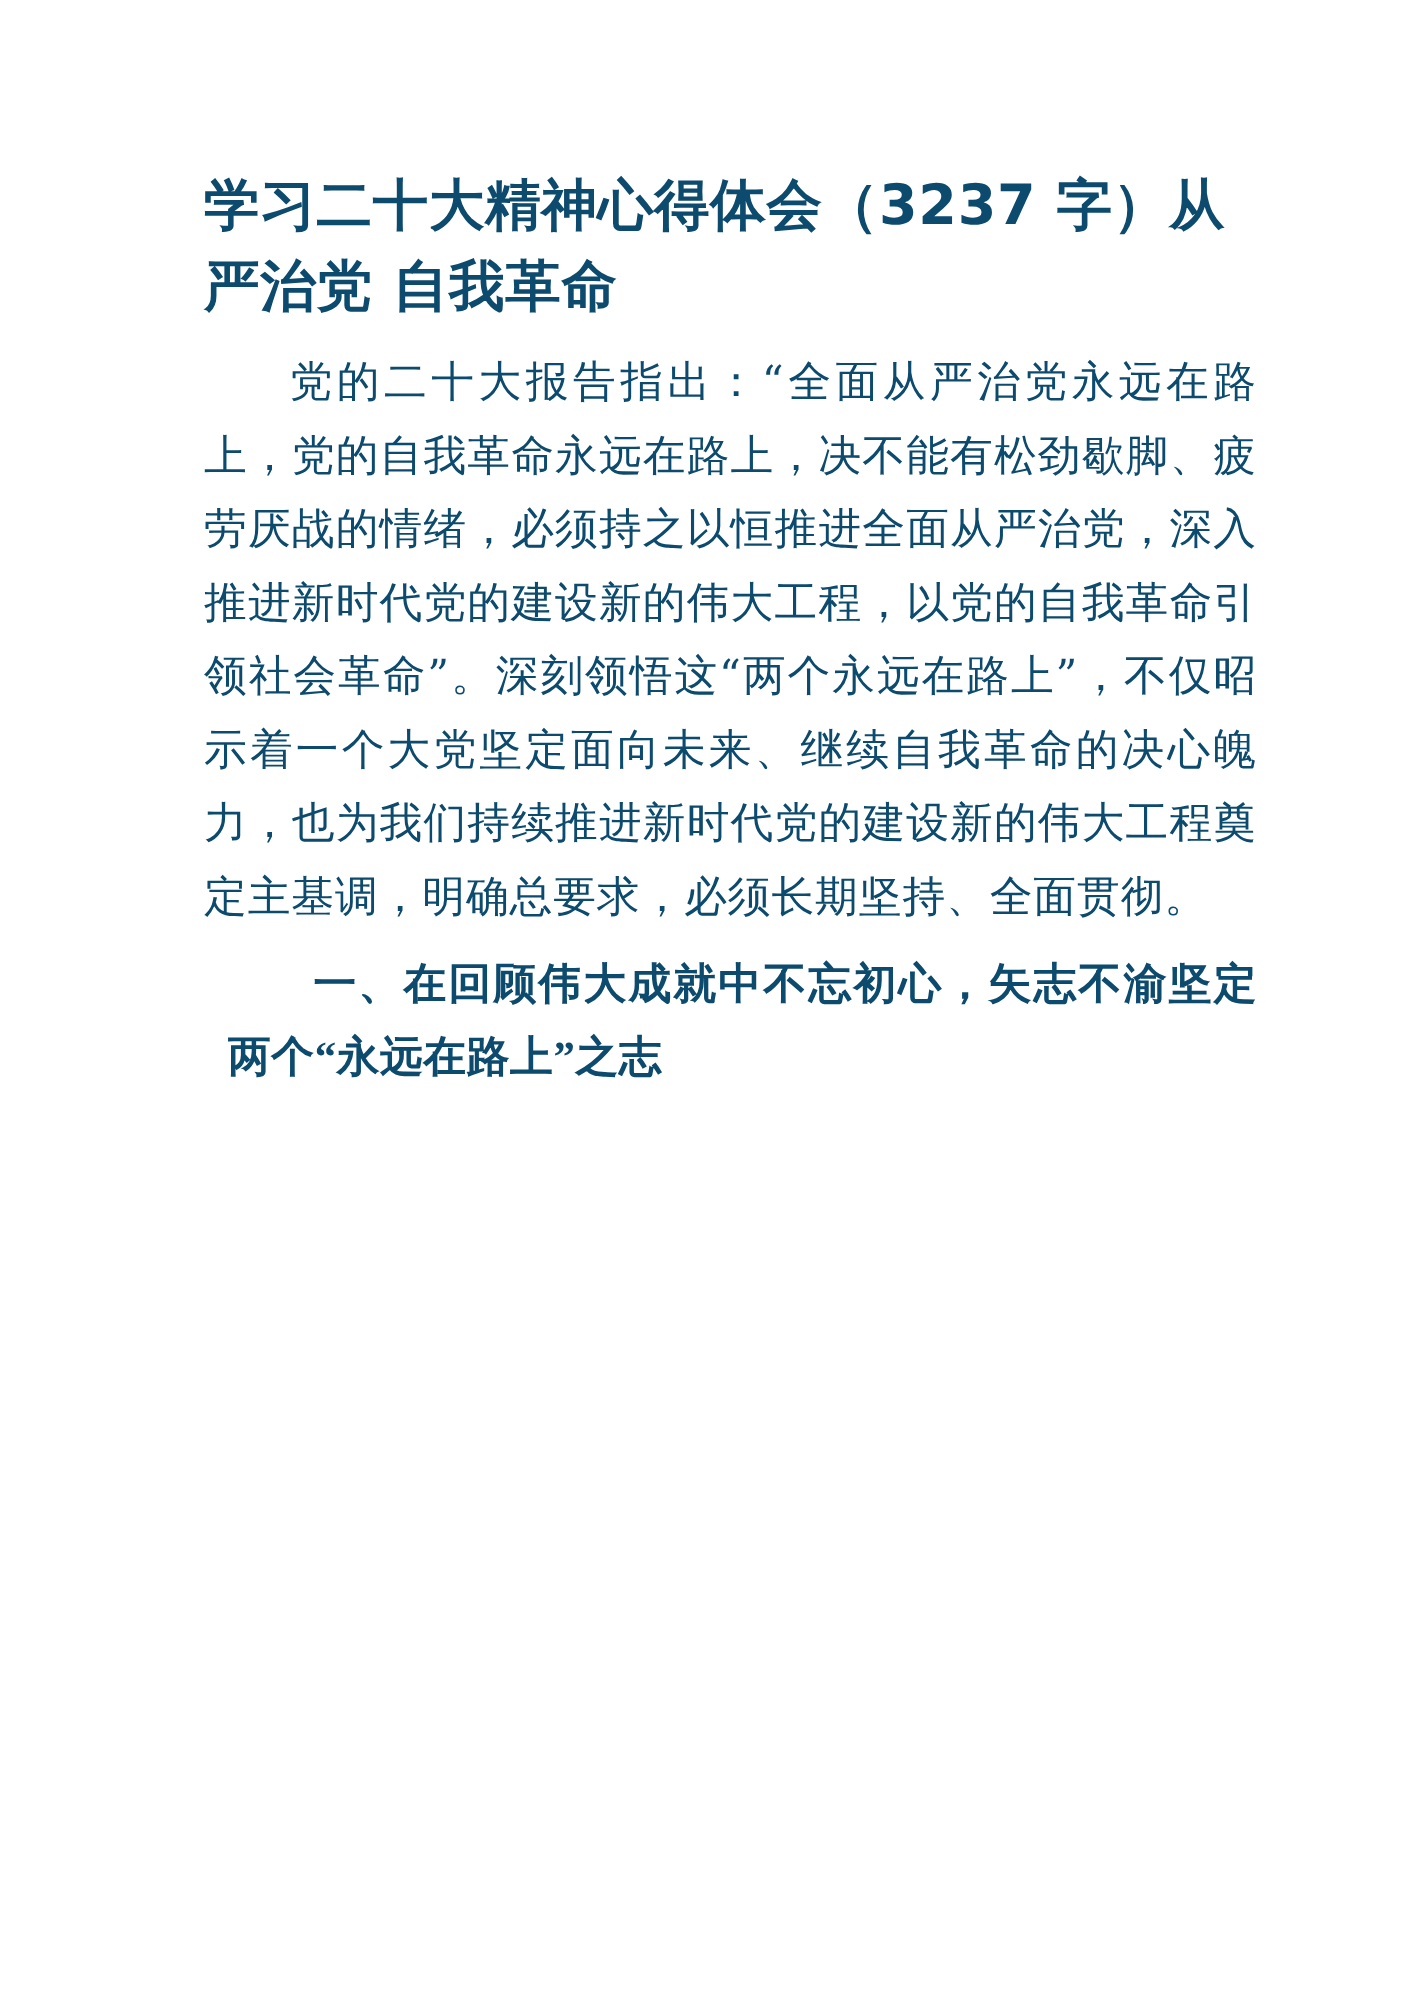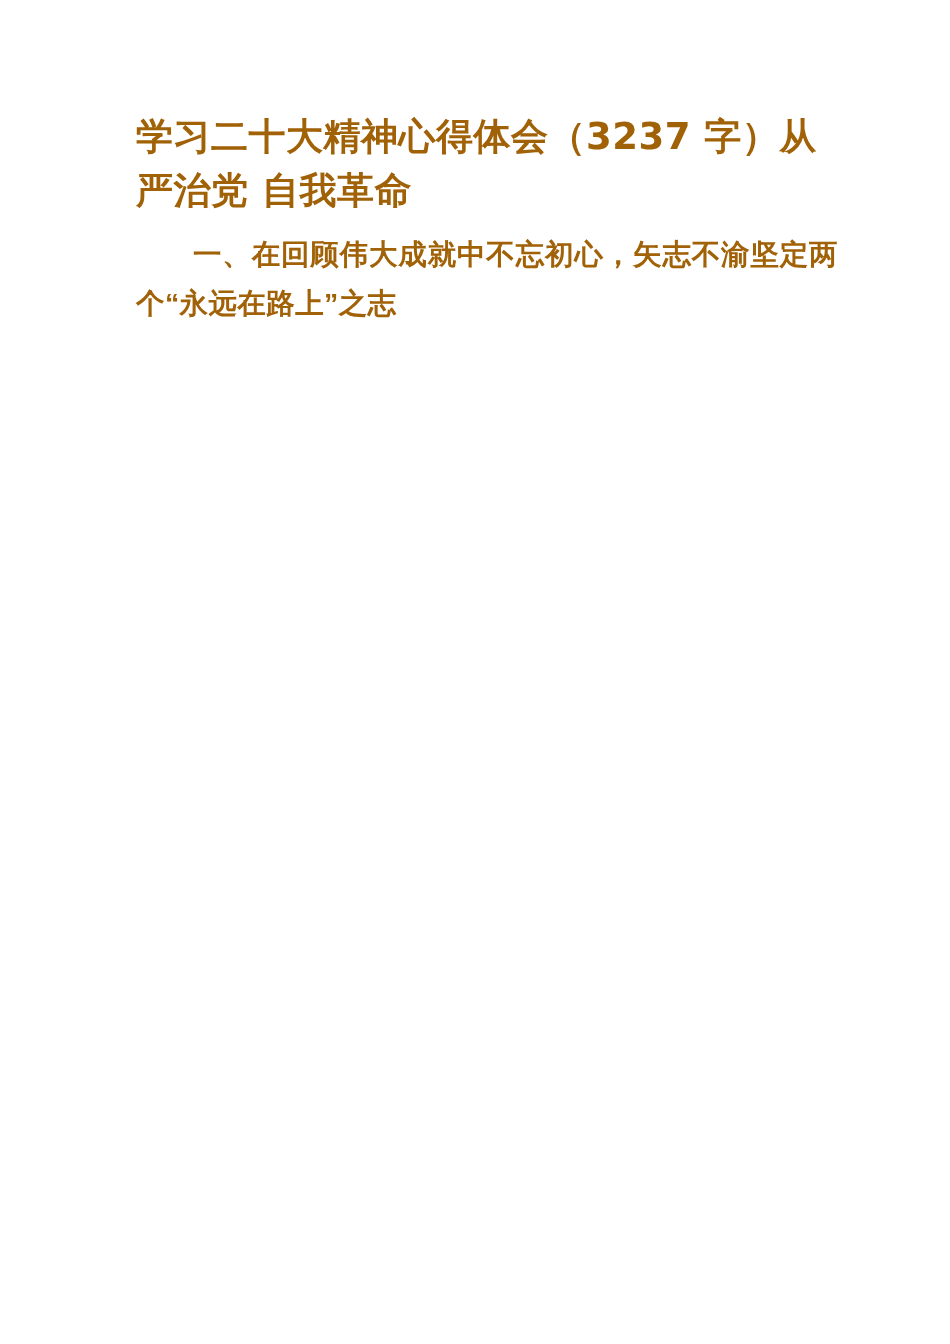--- a/index.html
+++ b/index.html
@@ -9,51 +9,52 @@
   }
   .page {
     position: relative;
     width: 950px;
     height: 1344px;
     background: #ffffff;
     overflow: hidden;
     box-sizing: border-box;
     padding: 110px 112px 0 136px;
     font-family: "DejaVu Serif", "Liberation Serif", serif;
-    color: #a16207;
+    color: #0c4a6e;
   }
   .doc-title {
     font-family: "DejaVu Sans", "Liberation Sans", sans-serif;
     font-size: 37px;
     font-weight: bold;
     line-height: 1.46;
     letter-spacing: 0.5px;
     margin: 0 0 12px 0;
     text-align: left;
   }
   p.body-par {
     font-size: 28.5px;
     line-height: 1.72;
     margin: 0;
     text-align: justify;
     text-justify: inter-ideograph;
     text-indent: 2em;
     letter-spacing: 0.6px;
   }
   h2.section-head {
-    font-family: Liberation Sans, sans-serif;
+    font-family: Liberation Serif, serif;
     font-size: 28.5px;
     font-weight: bold;
     line-height: 1.72;
-    margin: 10px 0 2px 0;
+    margin: 10px 0 2px 16px;
     text-align: justify;
     text-justify: inter-ideograph;
     text-indent: 2em;
     letter-spacing: 0.4px;
   }
 </style>
 </head>
 <body>
 
 <div class="page">
   <h1 class="doc-title">学习二十大精神心得体会（3237 字）从严治党 自我革命</h1>
+  <p class="body-par">党的二十大报告指出：“全面从严治党永远在路上，党的自我革命永远在路上，决不能有松劲歇脚、疲劳厌战的情绪，必须持之以恒推进全面从严治党，深入推进新时代党的建设新的伟大工程，以党的自我革命引领社会革命”。深刻领悟这“两个永远在路上”，不仅昭示着一个大党坚定面向未来、继续自我革命的决心魄力，也为我们持续推进新时代党的建设新的伟大工程奠定主基调，明确总要求，必须长期坚持、全面贯彻。</p>
   <h2 class="section-head">一、在回顾伟大成就中不忘初心，矢志不渝坚定两个“永远在路上”之志</h2>
 </div>
 
 </body></html>

